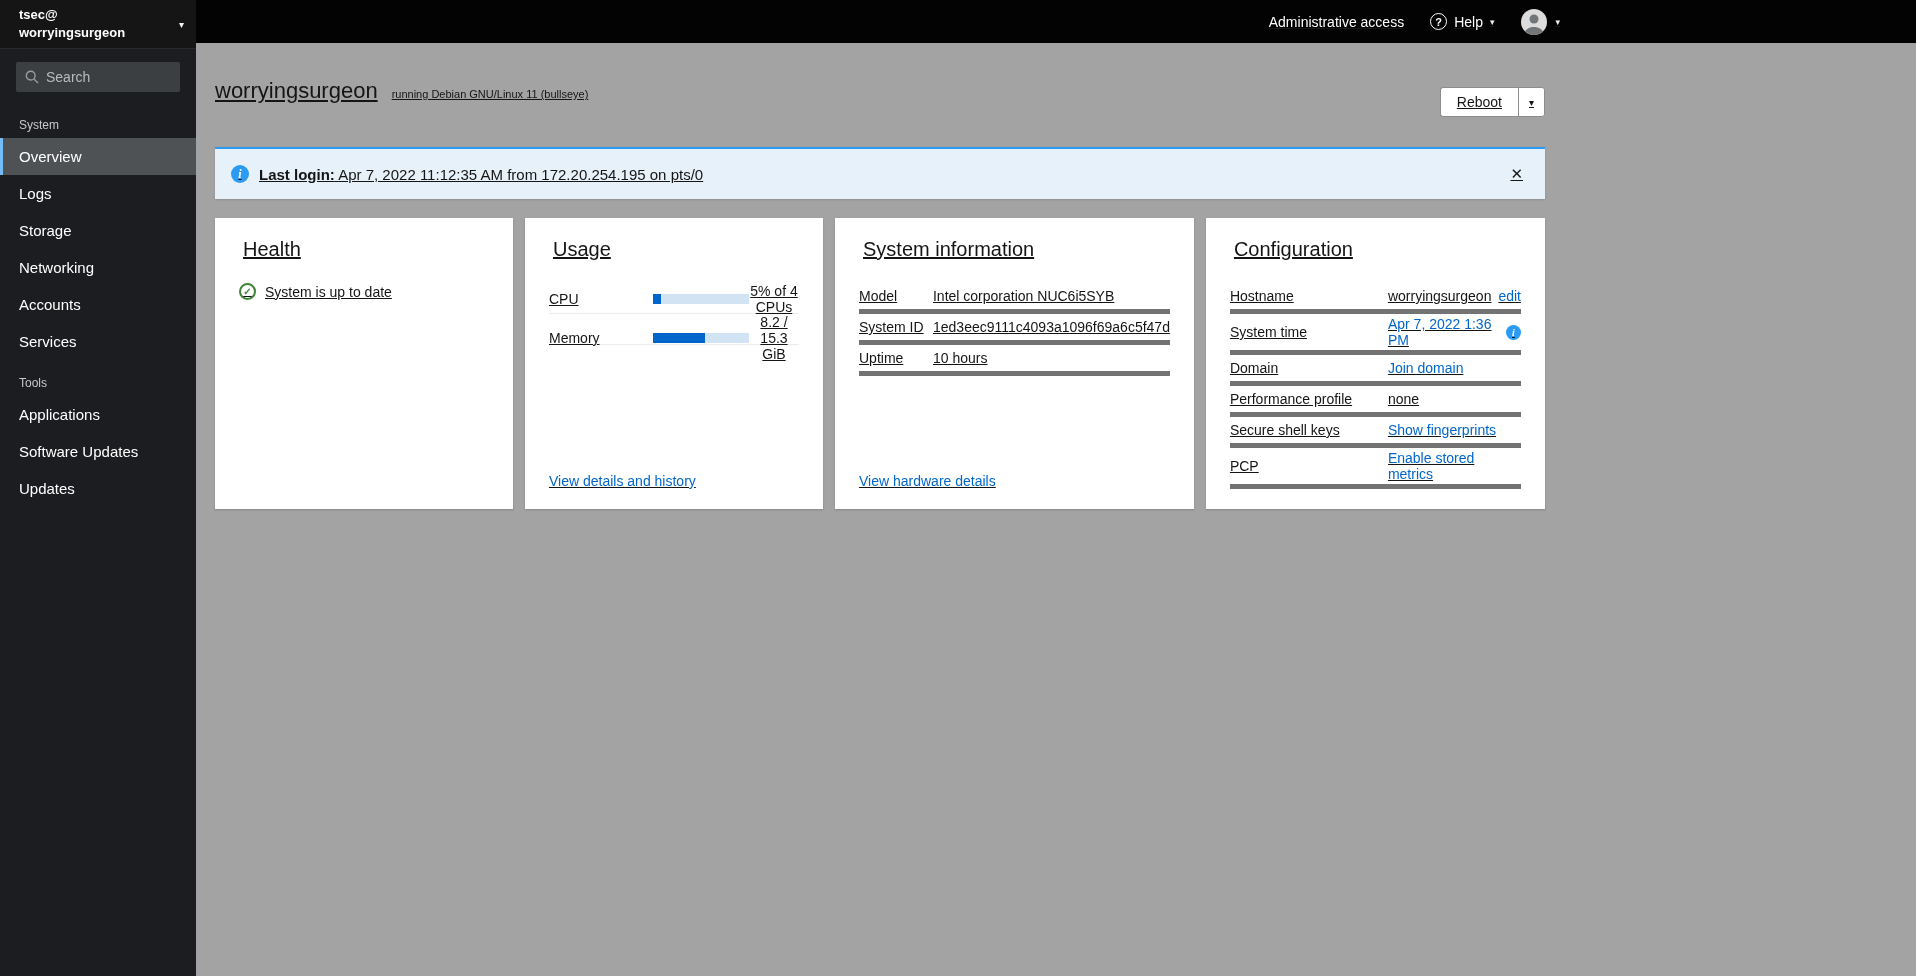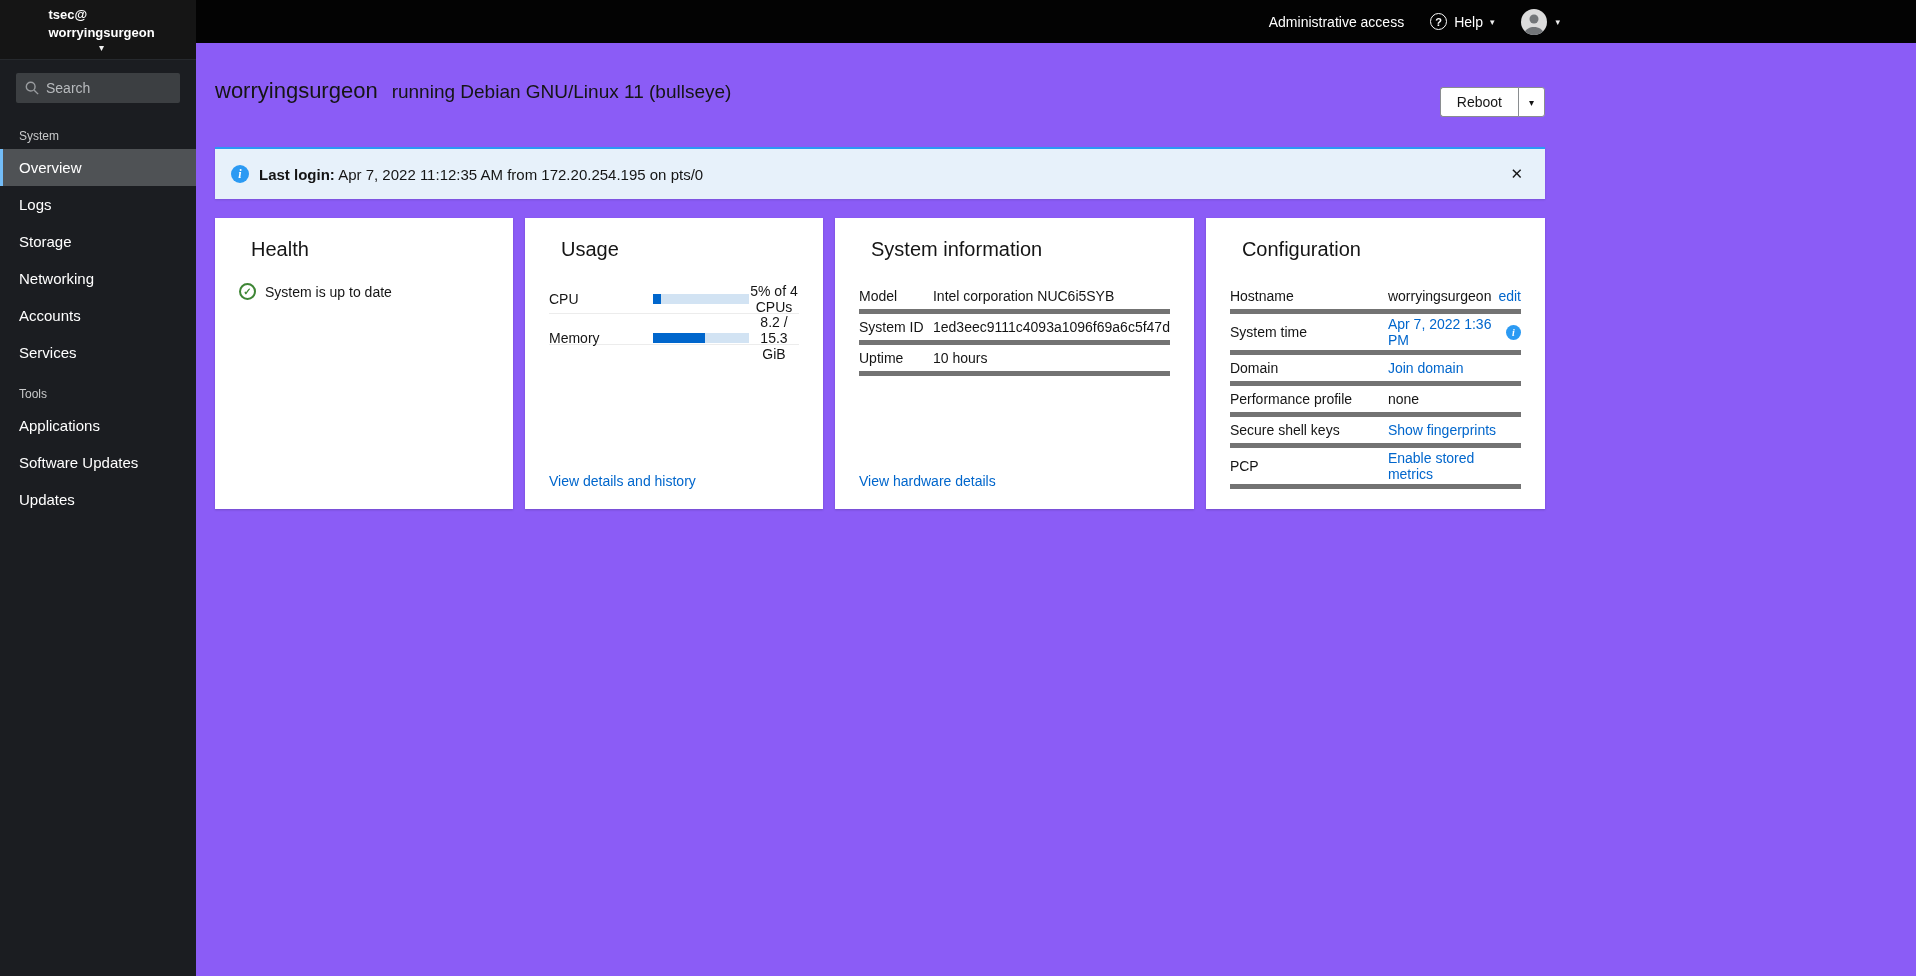--- a/index.html
+++ b/index.html
@@ -12,21 +12,21 @@
   .app { display: flex; width: 100%; height: 100%; }
 
   
   .sidebar {
     width: 196px; flex-shrink: 0; background: #1b1d21; color: #fff;
     display: flex; flex-direction: column;
   }
   .brand {
     min-height: 43px; background: #151515; padding: 6px 12px 6px 19px;
     display: flex; align-items: center; justify-content: space-between;
-    cursor: pointer; border-bottom: 1px solid #26292d; flex-direction: column;
+    cursor: pointer; border-bottom: 1px solid #26292d;
   }
   .brand-text { font-size: 13px; font-weight: bold; line-height: 1.4; }
   .caret { font-size: 10px; color: #f0f0f0; }
   .search-box {
     position: relative; margin: 13px 16px 10px; height: 30px;
     background: #3c3f42; border-radius: 2px;
   }
   .search-box svg { position: absolute; left: 9px; top: 8px; }
   .search-input {
     width: 100%; height: 100%; background: transparent; border: none; outline: none;
@@ -37,21 +37,21 @@
   .nav-section-label {
     font-size: 12px; color: #c8c9ca; padding: 10px 19px 6px; margin-top: 6px;
   }
   .nav-item {
     display: block; font-size: 15px; color: #fff; text-decoration: none;
     padding: 10px 16px; border-left: 3px solid transparent; cursor: pointer;
   }
   .nav-item.active { background: #4f5255; border-left-color: #73bcf7; }
 
   
-  .main { flex: 1; display: flex; flex-direction: column; background: #8b5cf6; }
+  .main { flex: 1; display: flex; flex-direction: column; background: #a3a3a3; text-decoration: underline; }
   .topbar {
     height: 43px; flex-shrink: 0; background: #030303; color: #fff;
     display: flex; align-items: center; justify-content: flex-end;
     gap: 26px; padding-right: 356px; font-size: 14px;
   }
   .topbar-item { display: inline-flex; align-items: center; gap: 7px; cursor: pointer; }
   .help-icon {
     width: 17px; height: 17px; border: 1px solid #fff; border-radius: 50%;
     display: inline-flex; align-items: center; justify-content: center;
     font-size: 11px; font-weight: bold;
@@ -59,21 +59,21 @@
   .caret-sm { font-size: 9px; color: #f0f0f0; }
 
   
   .content { padding: 22px 0 0 19px; }
   .page-header {
     width: 1330px; display: flex; align-items: center; justify-content: space-between;
     margin-bottom: 30px;
   }
   .title-group { display: flex; align-items: baseline; gap: 14px; }
   .page-title { font-size: 22px; font-weight: 400; margin: 0; color: #151515; }
-  .os-release { font-size: 19px; color: #151515; }
+  .os-release { font-size: 11px; color: #151515; }
   .split-btn { display: inline-flex; }
   .btn {
     background: #fff; border: 1px solid #8a8d90; color: #151515;
     font-size: 14px; padding: 6px 16px; cursor: pointer;
     font-family: "Liberation Sans", sans-serif;
     margin-top: 22px;
   }
   .btn-main { border-radius: 3px 0 0 3px; border-right: none; }
   .btn-caret { border-radius: 0 3px 3px 0; padding: 6px 10px; font-size: 10px; }
 
@@ -94,21 +94,21 @@
     font-size: 15px; color: #151515; padding: 2px 6px;
   }
 
   .cards {
     width: 1330px; display: grid; grid-template-columns: repeat(4, 1fr); gap: 12px;
   }
   .card {
     background: #fff; box-shadow: 0 1px 2px rgba(3,3,3,0.18);
     padding: 20px 24px; min-height: 270px; display: flex; flex-direction: column;
   }
-  .card-title { font-size: 20px; font-weight: 400; margin: 0 12px 22px; color: #151515; }
+  .card-title { font-size: 20px; font-weight: 400; margin: 0 4px 22px; color: #151515; }
   .card-body { flex: 1; }
   .card-link {
     margin-top: auto; font-size: 14px; color: #0066cc; text-decoration: none; cursor: pointer;
   }
   .link { color: #0066cc; text-decoration: none; cursor: pointer; }
 
   .health-row { display: flex; align-items: center; gap: 9px; font-size: 14px; }
   .check-icon {
     width: 17px; height: 17px; border: 2px solid #3e8635; border-radius: 50%;
     color: #3e8635; display: inline-flex; align-items: center; justify-content: center;

